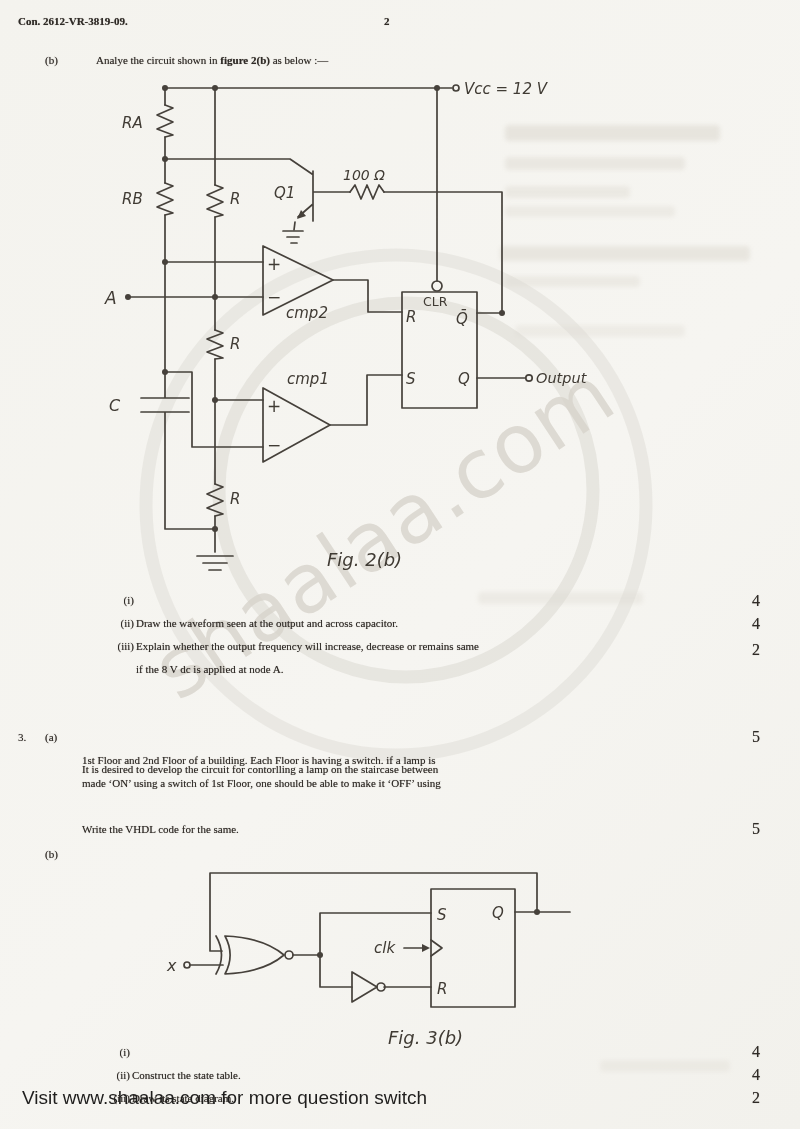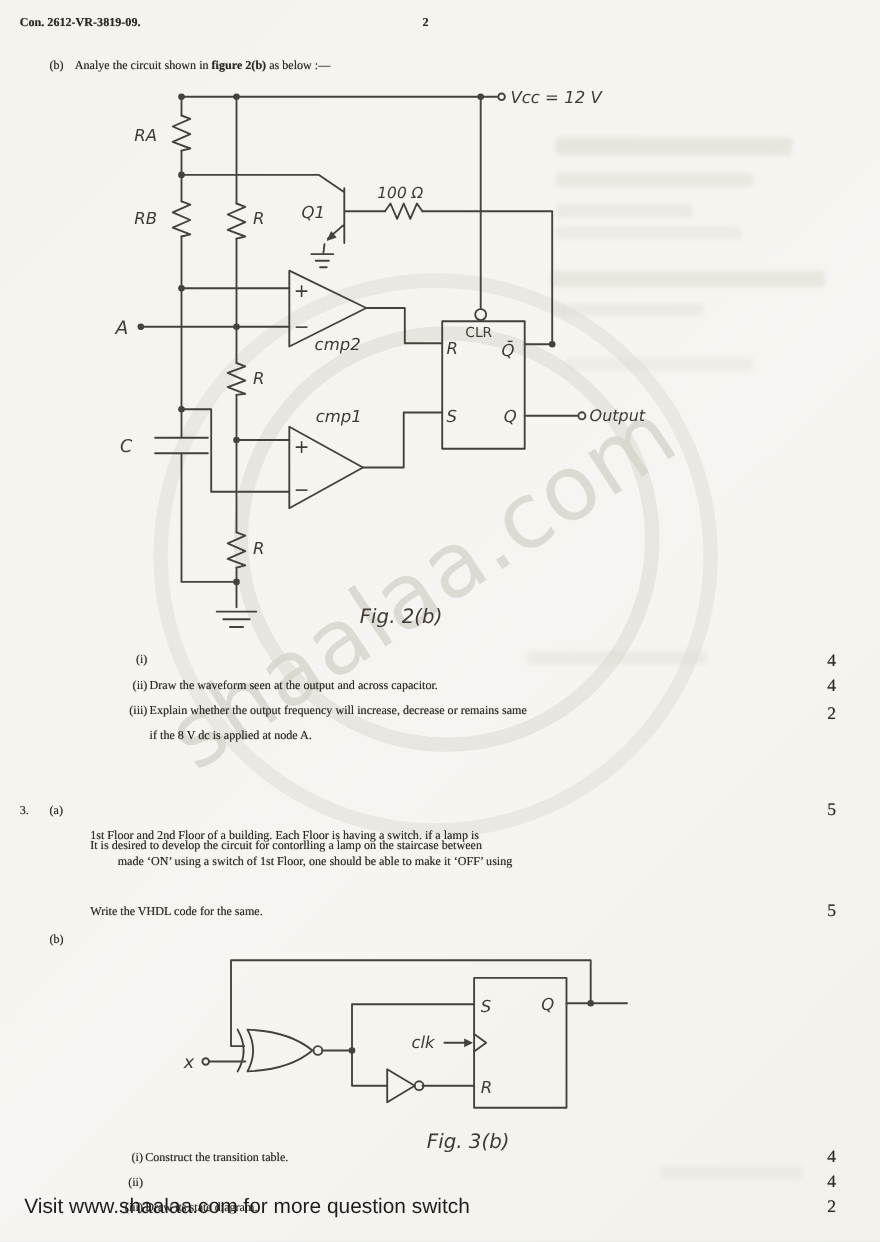--- a/index.html
+++ b/index.html
@@ -160,52 +160,52 @@
         <text x="437" y="994" font-size="15" font-style="italic">R</text>
         <text x="388" y="1044" font-size="18" font-style="italic">Fig. 3(b)</text>
       </g>
     </g>
   </svg>
 
   <div class="t b" style="left:18px;top:10px;">Con. 2612-VR-3819-09.</div>
   <div class="t b" style="left:384px;top:10px;">2</div>
 
   <div class="t" style="left:45px;top:49px;">(b)</div>
-  <div class="t" style="left:68px;top:49px;">
+  <div class="t" style="left:96px;top:49px;">
     <span>Analye the circuit shown in </span><span class="b">figure 2(b)</span><span> as below :—</span>
   </div>
 
   <div class="t num" style="left:94px;top:589px;">(i)</div>
   <div class="marks" style="top:592px;">4</div>
 
   <div class="t num" style="left:94px;top:612px;">(ii)</div>
   <div class="t" style="left:136px;top:612px;">Draw the waveform seen at the output and across capacitor.</div>
   <div class="marks" style="top:615px;">4</div>
 
   <div class="t num" style="left:94px;top:635px;">(iii)</div>
   <div class="t" style="left:136px;top:635px;">Explain whether the output frequency will increase, decrease or remains same</div>
   <div class="t" style="left:136px;top:658px;">if the 8 V dc is applied at node A.</div>
   <div class="marks" style="top:641px;">2</div>
 
   <div class="t" style="left:18px;top:726px;">3.</div>
   <div class="t" style="left:45px;top:726px;">(a)</div>
   <div class="t" style="left:82px;top:726px;margin-top:32px;">It is desired to develop the circuit for contorlling a lamp on the staircase between</div>
   <div class="t" style="left:82px;top:749px;">1st Floor and 2nd Floor of a building. Each Floor is having a switch. if a lamp is</div>
-  <div class="t" style="left:82px;top:772px;margin-left:25px;">made ‘ON’ using a switch of 1st Floor, one should be able to make it ‘OFF’ using</div>
+  <div class="t" style="left:82px;top:772px;">made ‘ON’ using a switch of 1st Floor, one should be able to make it ‘OFF’ using</div>
   <div class="t" style="left:82px;top:818px;">Write the VHDL code for the same.</div>
   <div class="marks" style="top:728px;">5</div>
   <div class="marks" style="top:820px;">5</div>
 
   <div class="t" style="left:45px;top:843px;">(b)</div>
 
   <div class="t num" style="left:90px;top:1041px;">(i)</div>
-  <div class="t" style="left:132px;top:1041px;">Construct the transition table.</div>
   <div class="marks" style="top:1043px;">4</div>
 
   <div class="t num" style="left:90px;top:1064px;">(ii)</div>
+  <div class="t" style="left:132px;top:1064px;">Construct the state table.</div>
   <div class="marks" style="top:1066px;">4</div>
 
   <div class="t num" style="left:90px;top:1087px;">(iii)</div>
   <div class="t" style="left:132px;top:1087px;">Draw its state diagram.</div>
   <div class="marks" style="top:1089px;">2</div>
 
   <div class="footer" style="left:22px;top:1087px;">Visit www.shaalaa.com for more question switch</div>
 
 </div>
 

